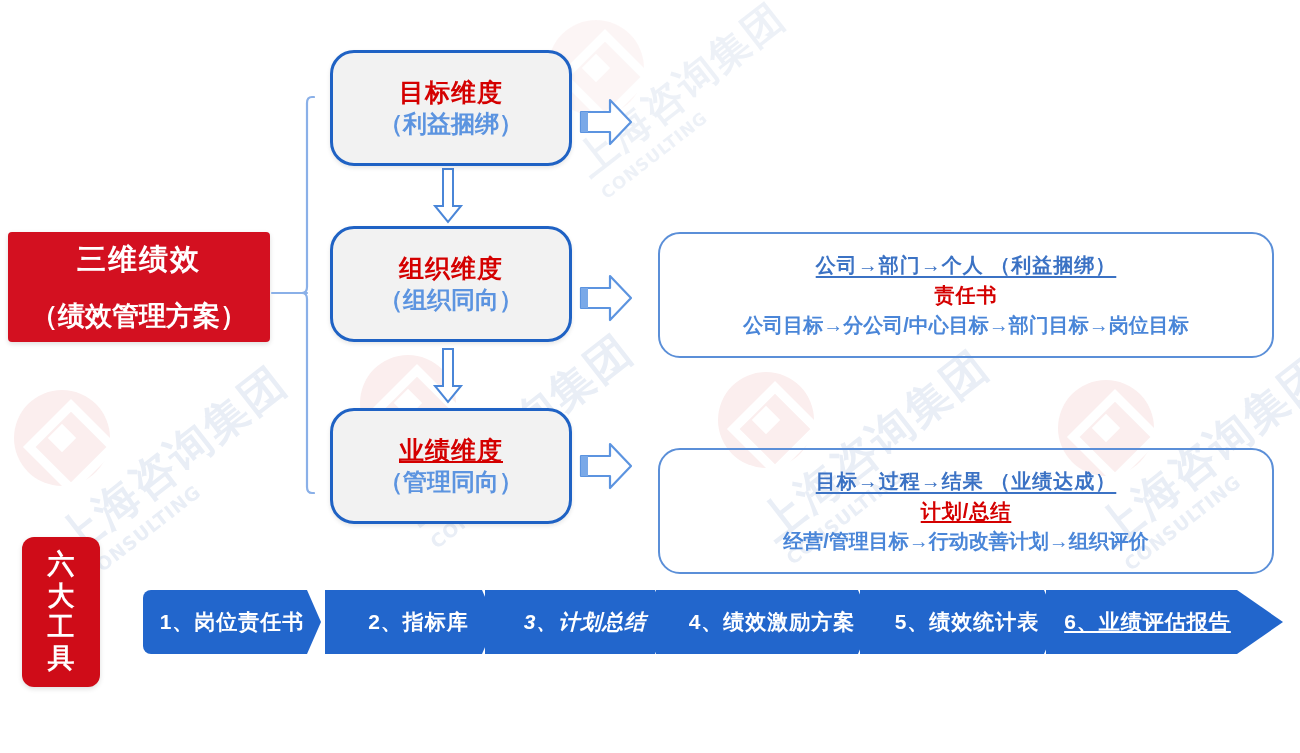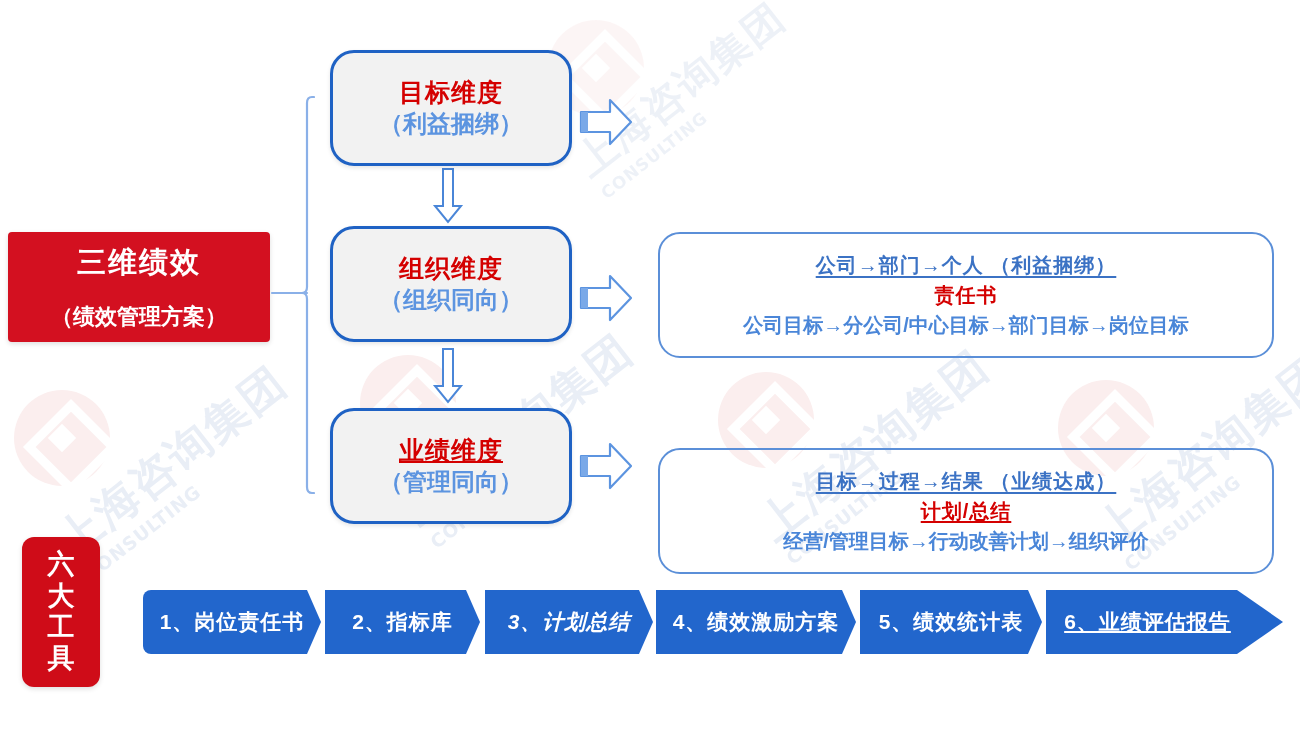--- a/index.html
+++ b/index.html
@@ -57,21 +57,21 @@
     left:8px;top:232px;width:262px;height:110px;
     background:#d31020;
     border-radius:4px;
     color:#ffffff;
     display:flex;flex-direction:column;
     align-items:center;justify-content:center;
     font-weight:700;
     box-shadow:0 2px 5px rgba(0,0,0,.13);
   }
   .core-box .l1{font-size:29px;line-height:1.25;letter-spacing:2px;}
-  .core-box .l2{font-size:22px;line-height:1.25;letter-spacing:0px;margin-top:23px;}
+  .core-box .l2{font-size:27px;line-height:1.25;letter-spacing:0px;margin-top:23px;}
 
   
   .bracket{position:absolute;left:270px;top:95px;width:45px;height:400px;}
 
   
   .dim-box{
     position:absolute;left:330px;width:236px;height:110px;
     background:#f2f2f2;
     border:3px solid #1f62c4;
     border-radius:24px;
@@ -143,20 +143,21 @@
     background:#2266cc;
     color:#ffffff;
     font-weight:700;font-size:21px;
     display:flex;align-items:center;justify-content:center;
     letter-spacing:1px;
     white-space:nowrap;
   }
   .chev.mid{
     border-top-right-radius:8px;border-bottom-right-radius:8px;
     clip-path:polygon(0 0, calc(100% - 14px) 0, 100% 50%, calc(100% - 14px) 100%, 0 100%);
+    padding-left:16px;
   }
   .chev.first{
     border-radius:8px 8px 8px 8px;
     clip-path:polygon(0 0, calc(100% - 14px) 0, 100% 50%, calc(100% - 14px) 100%, 0 100%);
   }
   .chev.last{
     clip-path:polygon(0 0, calc(100% - 46px) 0, 100% 50%, calc(100% - 46px) 100%, 0 100%);
   }
   .chev .txt{display:block;}
   .chev.last .txt{margin-right:34px;text-decoration:underline;}

